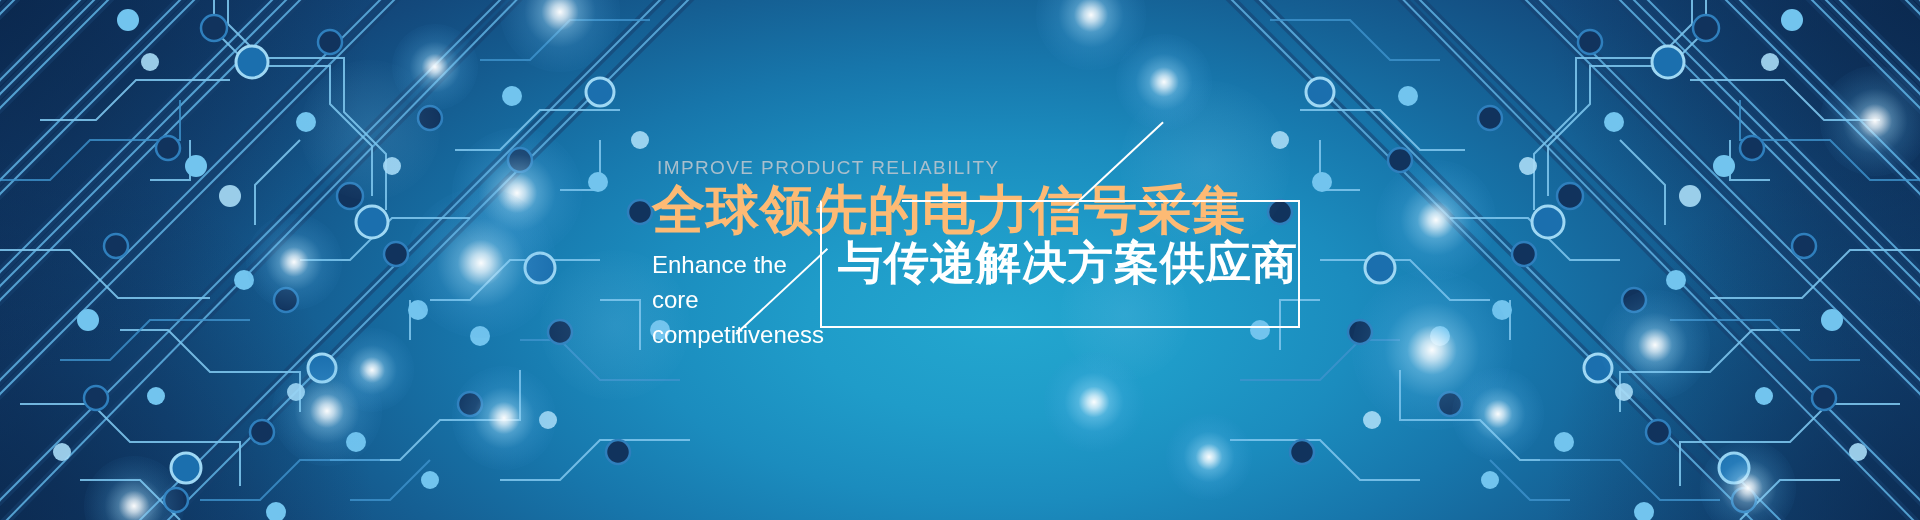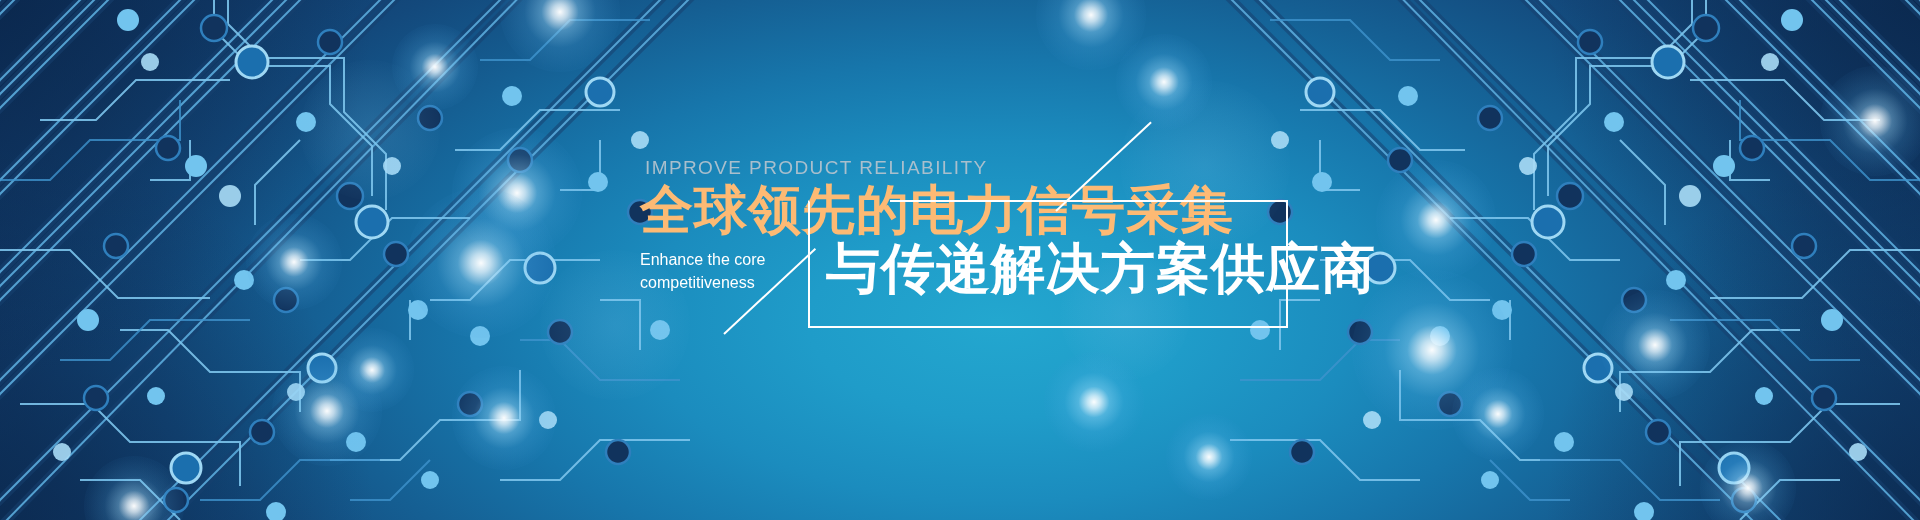--- a/index.html
+++ b/index.html
@@ -32,47 +32,47 @@
     background:radial-gradient(circle,
       rgba(255,255,255,.98) 0%, rgba(233,247,255,.80) 9%,
       rgba(150,215,250,.42) 22%, rgba(90,180,235,.18) 42%,
       rgba(60,150,215,.05) 68%, rgba(60,150,215,0) 100%);
   }
   .softblob{
     position:absolute;border-radius:50%;
     background:radial-gradient(circle, rgba(130,200,240,.16) 0%, rgba(130,200,240,.07) 48%, rgba(130,200,240,0) 75%);
   }
   
-  .content{position:absolute;left:0;top:0;width:1768px;height:520px;}
+  .content{position:absolute;left:12px;top:0;width:1768px;height:520px;}
   .kicker{
     position:absolute;left:645px;top:157px;
     font-size:19px;letter-spacing:1.4px;color:#a9bfcd;
     white-space:nowrap;
   }
   .headline1{
     position:absolute;left:640px;top:180px;
     font-size:53px;font-weight:bold;color:#fdba74;letter-spacing:1px;
     white-space:nowrap;line-height:1.12;
   }
   .sub-en{
     position:absolute;left:640px;top:248px;
-    font-size:16px;color:#ffffff;line-height:1.45;width:170px;
+    font-size:24px;color:#ffffff;line-height:1.45;width:170px;
   }
   .frame{
     position:absolute;left:808px;top:200px;width:480px;height:128px;
     border:2px solid #ffffff;box-sizing:border-box;
     border-top-color:transparent;
   }
   .frame-top{
     position:absolute;left:890px;top:200px;width:398px;height:0;
     border-top:2px solid #ffffff;
   }
   .headline2{
     position:absolute;left:826px;top:238px;
-    font-size:54px;font-weight:bold;color:#ffffff;letter-spacing:1px;
+    font-size:45px;font-weight:bold;color:#ffffff;letter-spacing:1px;
     white-space:nowrap;line-height:1.12;
   }
   .diag{position:absolute;background:#ffffff;height:2px;transform-origin:left center;}
   .diag.tr{left:1056px;top:210px;width:130px;transform:rotate(-43deg);}
   .diag.bl{left:724px;top:333px;width:125px;transform:rotate(-43deg);}
 </style>
 </head>
 <body>
 
 <div id="banner">

